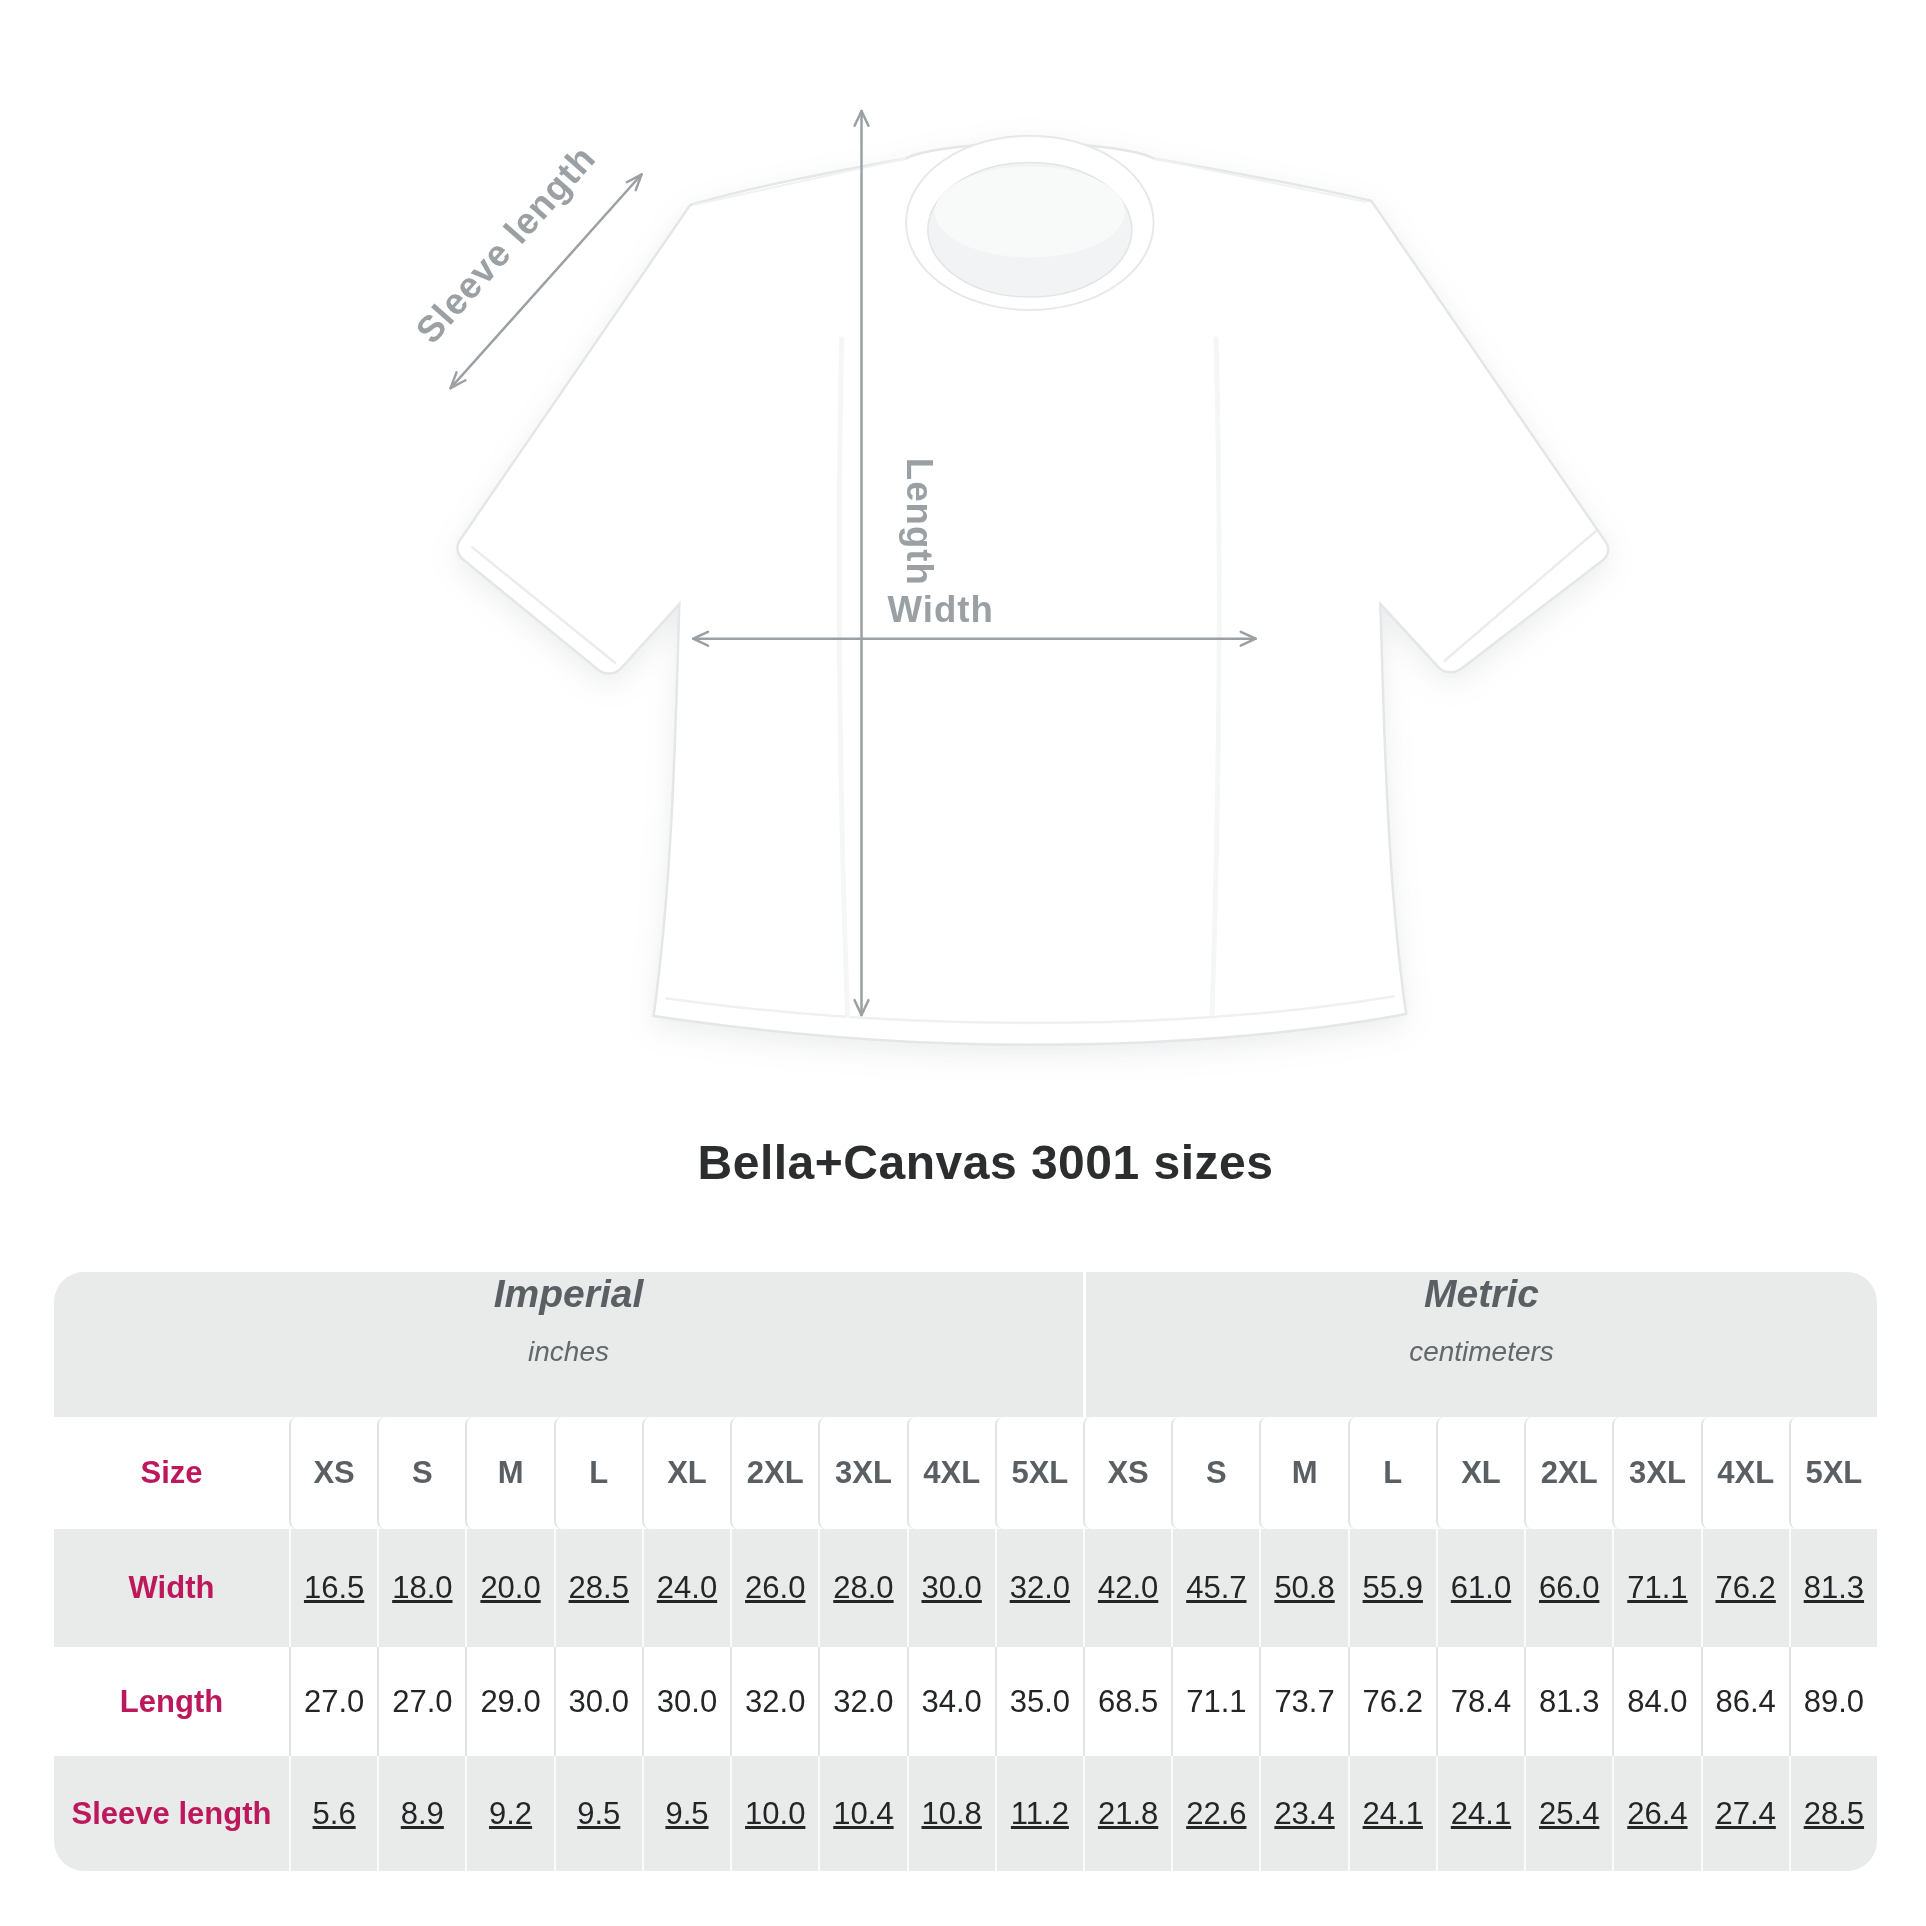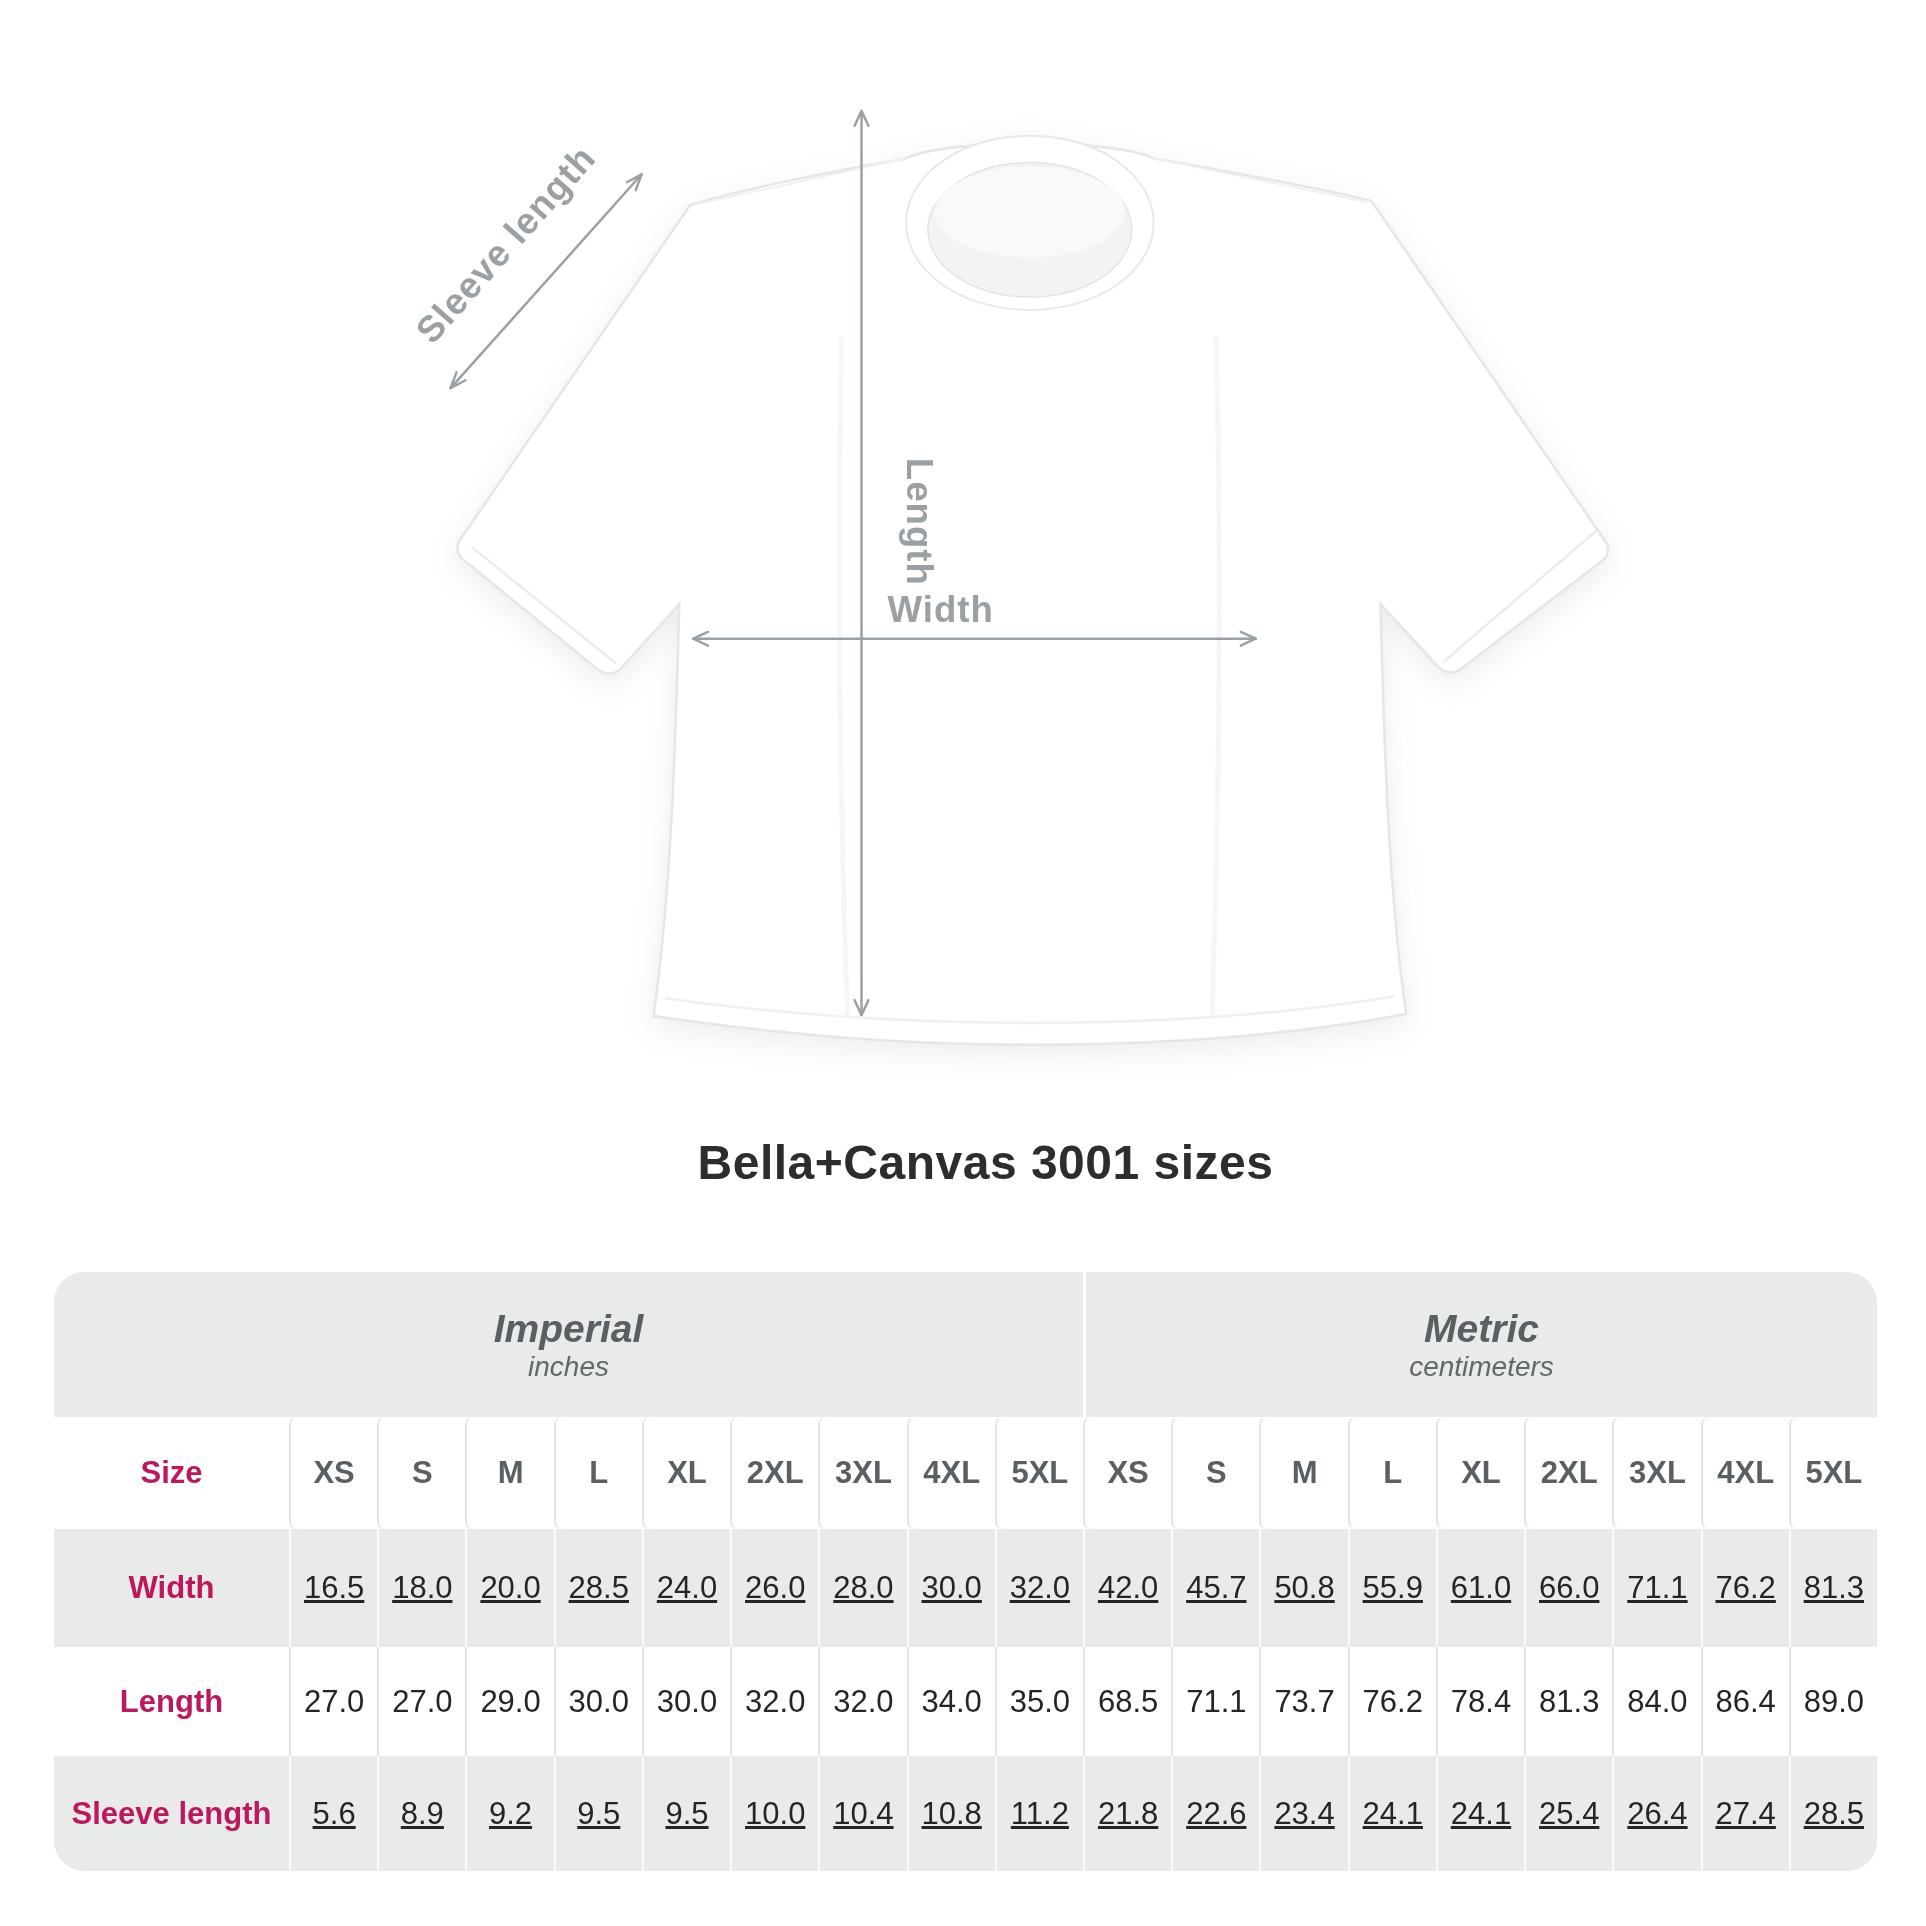--- a/index.html
+++ b/index.html
@@ -22,25 +22,25 @@
               font-size:29px; font-style:italic; color:#6e7276; }
 
   
   .size-table { position:absolute; left:54px; top:1272px; width:1823px; height:599px;
                 border-radius:30px; overflow:hidden; background:#ffffff;
                 display:grid;
                 grid-template-columns:235px repeat(18, 1fr);
                 grid-template-rows:145px 112px 118px 109px 116px; }
 
   .h-cell { background:#e9eaea; display:flex; flex-direction:column;
-            align-items:center; justify-content:center; }
+            align-items:center; }
   .h-imperial { grid-column:1 / 11; grid-row:1; }
   .h-metric   { grid-column:11 / 20; grid-row:1; border-left:3px solid #ffffff; }
   .unit-title { font-size:39px; font-weight:bold; font-style:italic; color:#595f63; }
-  .unit-sub   { font-size:28px; font-style:italic; color:#63686c; margin-top:0; }
+  .unit-sub   { font-size:28px; font-style:italic; color:#63686c; margin-top:20px; }
 
   .cell { display:flex; align-items:center; justify-content:center;
           font-size:31px; color:#232527; background:#ffffff; }
   .cell.gray  { background:#e9eaea; }
   .cell.label { font-weight:bold; color:#be185d; }
   .cell.sizehead { font-weight:bold; color:#595f63;border-radius:8px; }
   .cell.sep-dark  { border-left:2px solid #e2e3e4; }
   .cell.sep-white { border-left:2px solid #fbfbfb;text-decoration:underline; }
 </style>
 </head>

